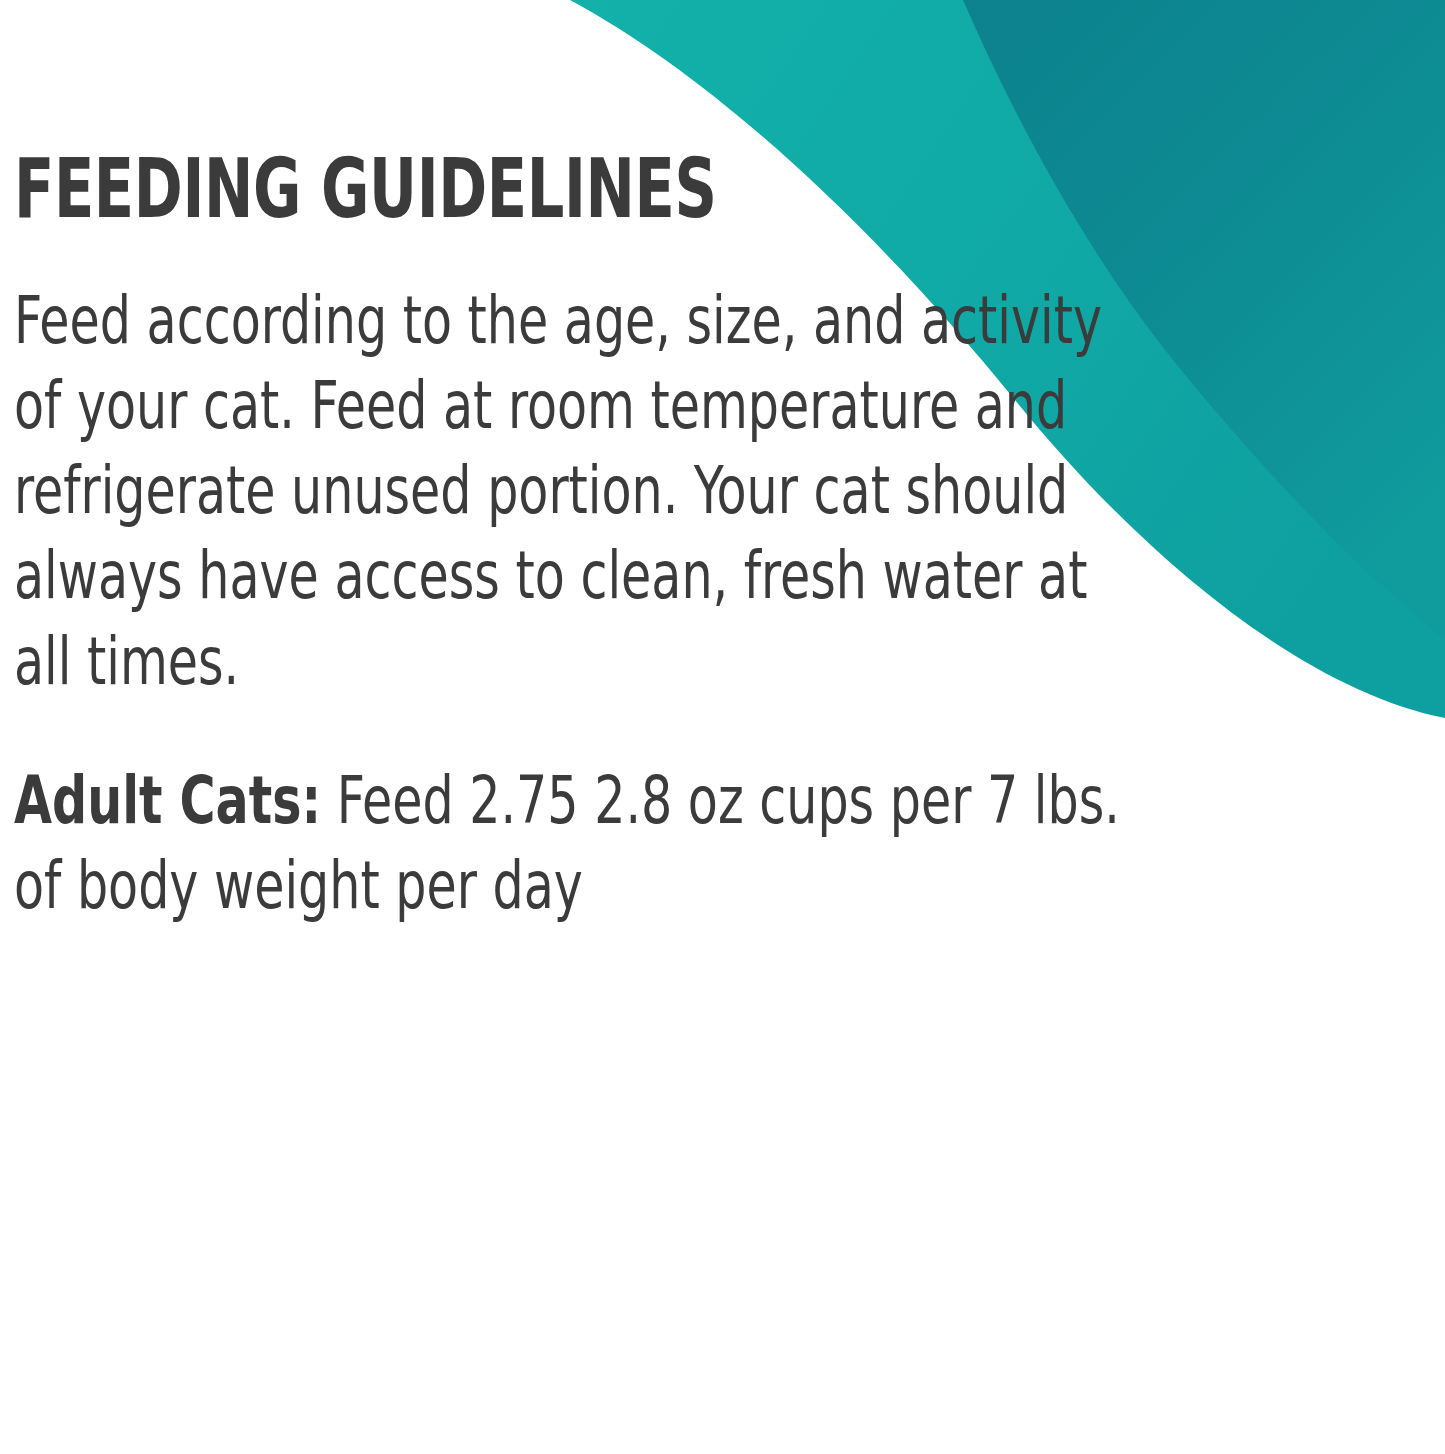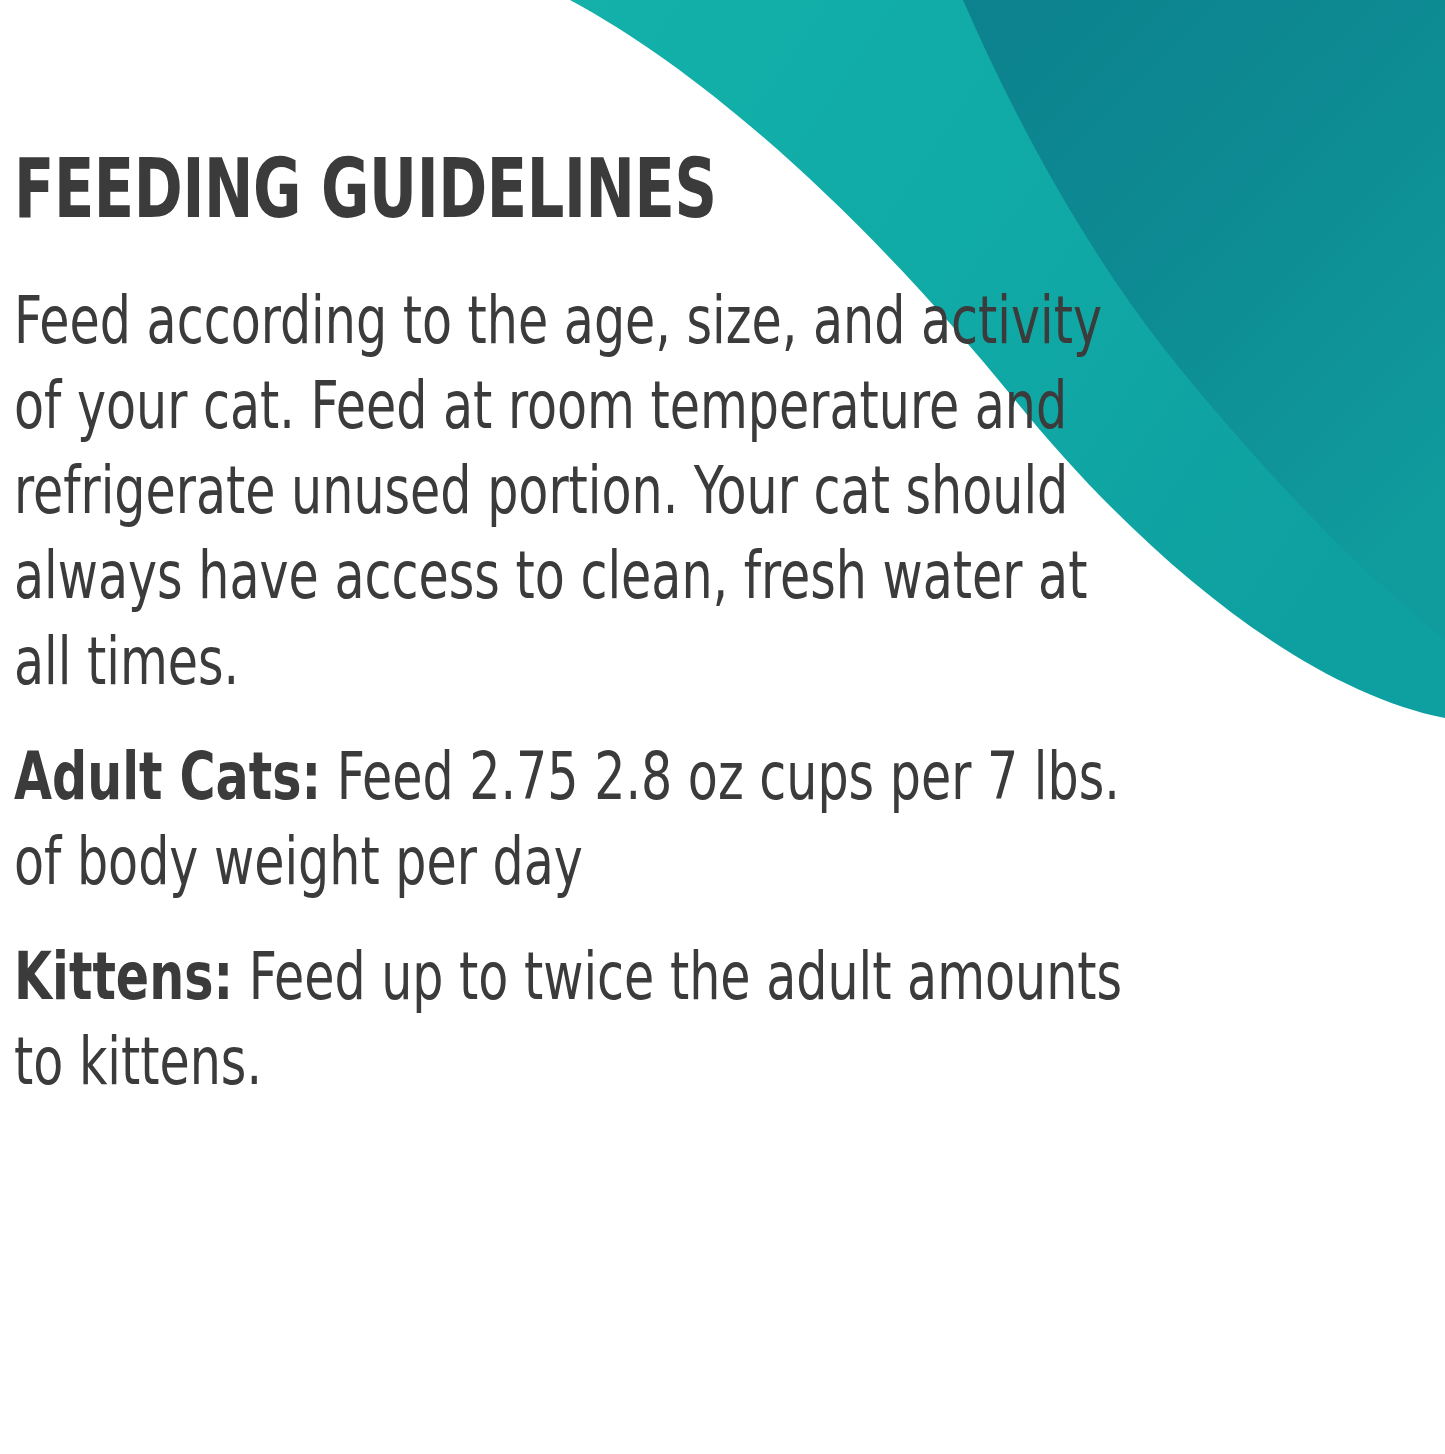--- a/index.html
+++ b/index.html
@@ -59,21 +59,21 @@
     transform: scaleX(0.84);
     transform-origin: left top;
     width: 1365px;
   }
 
   #intro-paragraph {
     padding-top: 48px;
     max-width: 1345px;
   }
 
-  .section-block { margin-top: 30px; }
+  .section-block { margin-top: 54px; }
 
   .section-label {
     font-weight: 700;
   }
 
   .section-body {
     font-weight: 400;
   }
 </style>
 </head>
@@ -115,19 +115,16 @@
   <div id="content">
 
     <h1 id="page-title">FEEDING GUIDELINES</h1>
 
     <p class="para" id="intro-paragraph">Feed according to the age, size, and activity of your cat. Feed at room temperature and refrigerate unused portion. Your cat should always have access to clean, fresh water at all times.</p>
 
     <div class="section-block">
       <p class="para"><span class="section-label">Adult Cats:</span><span class="section-body"> Feed 2.75 2.8 oz cups per 7 lbs. of body weight per day</span></p>
     </div>
 
-    <div class="section-block">
-      <p class="para"><span class="section-label">Kittens:</span><span class="section-body"> Feed up to twice the adult amounts to kittens.</span></p>
-    </div>
 
 
   </div>
 </div>
 
 </body></html>

